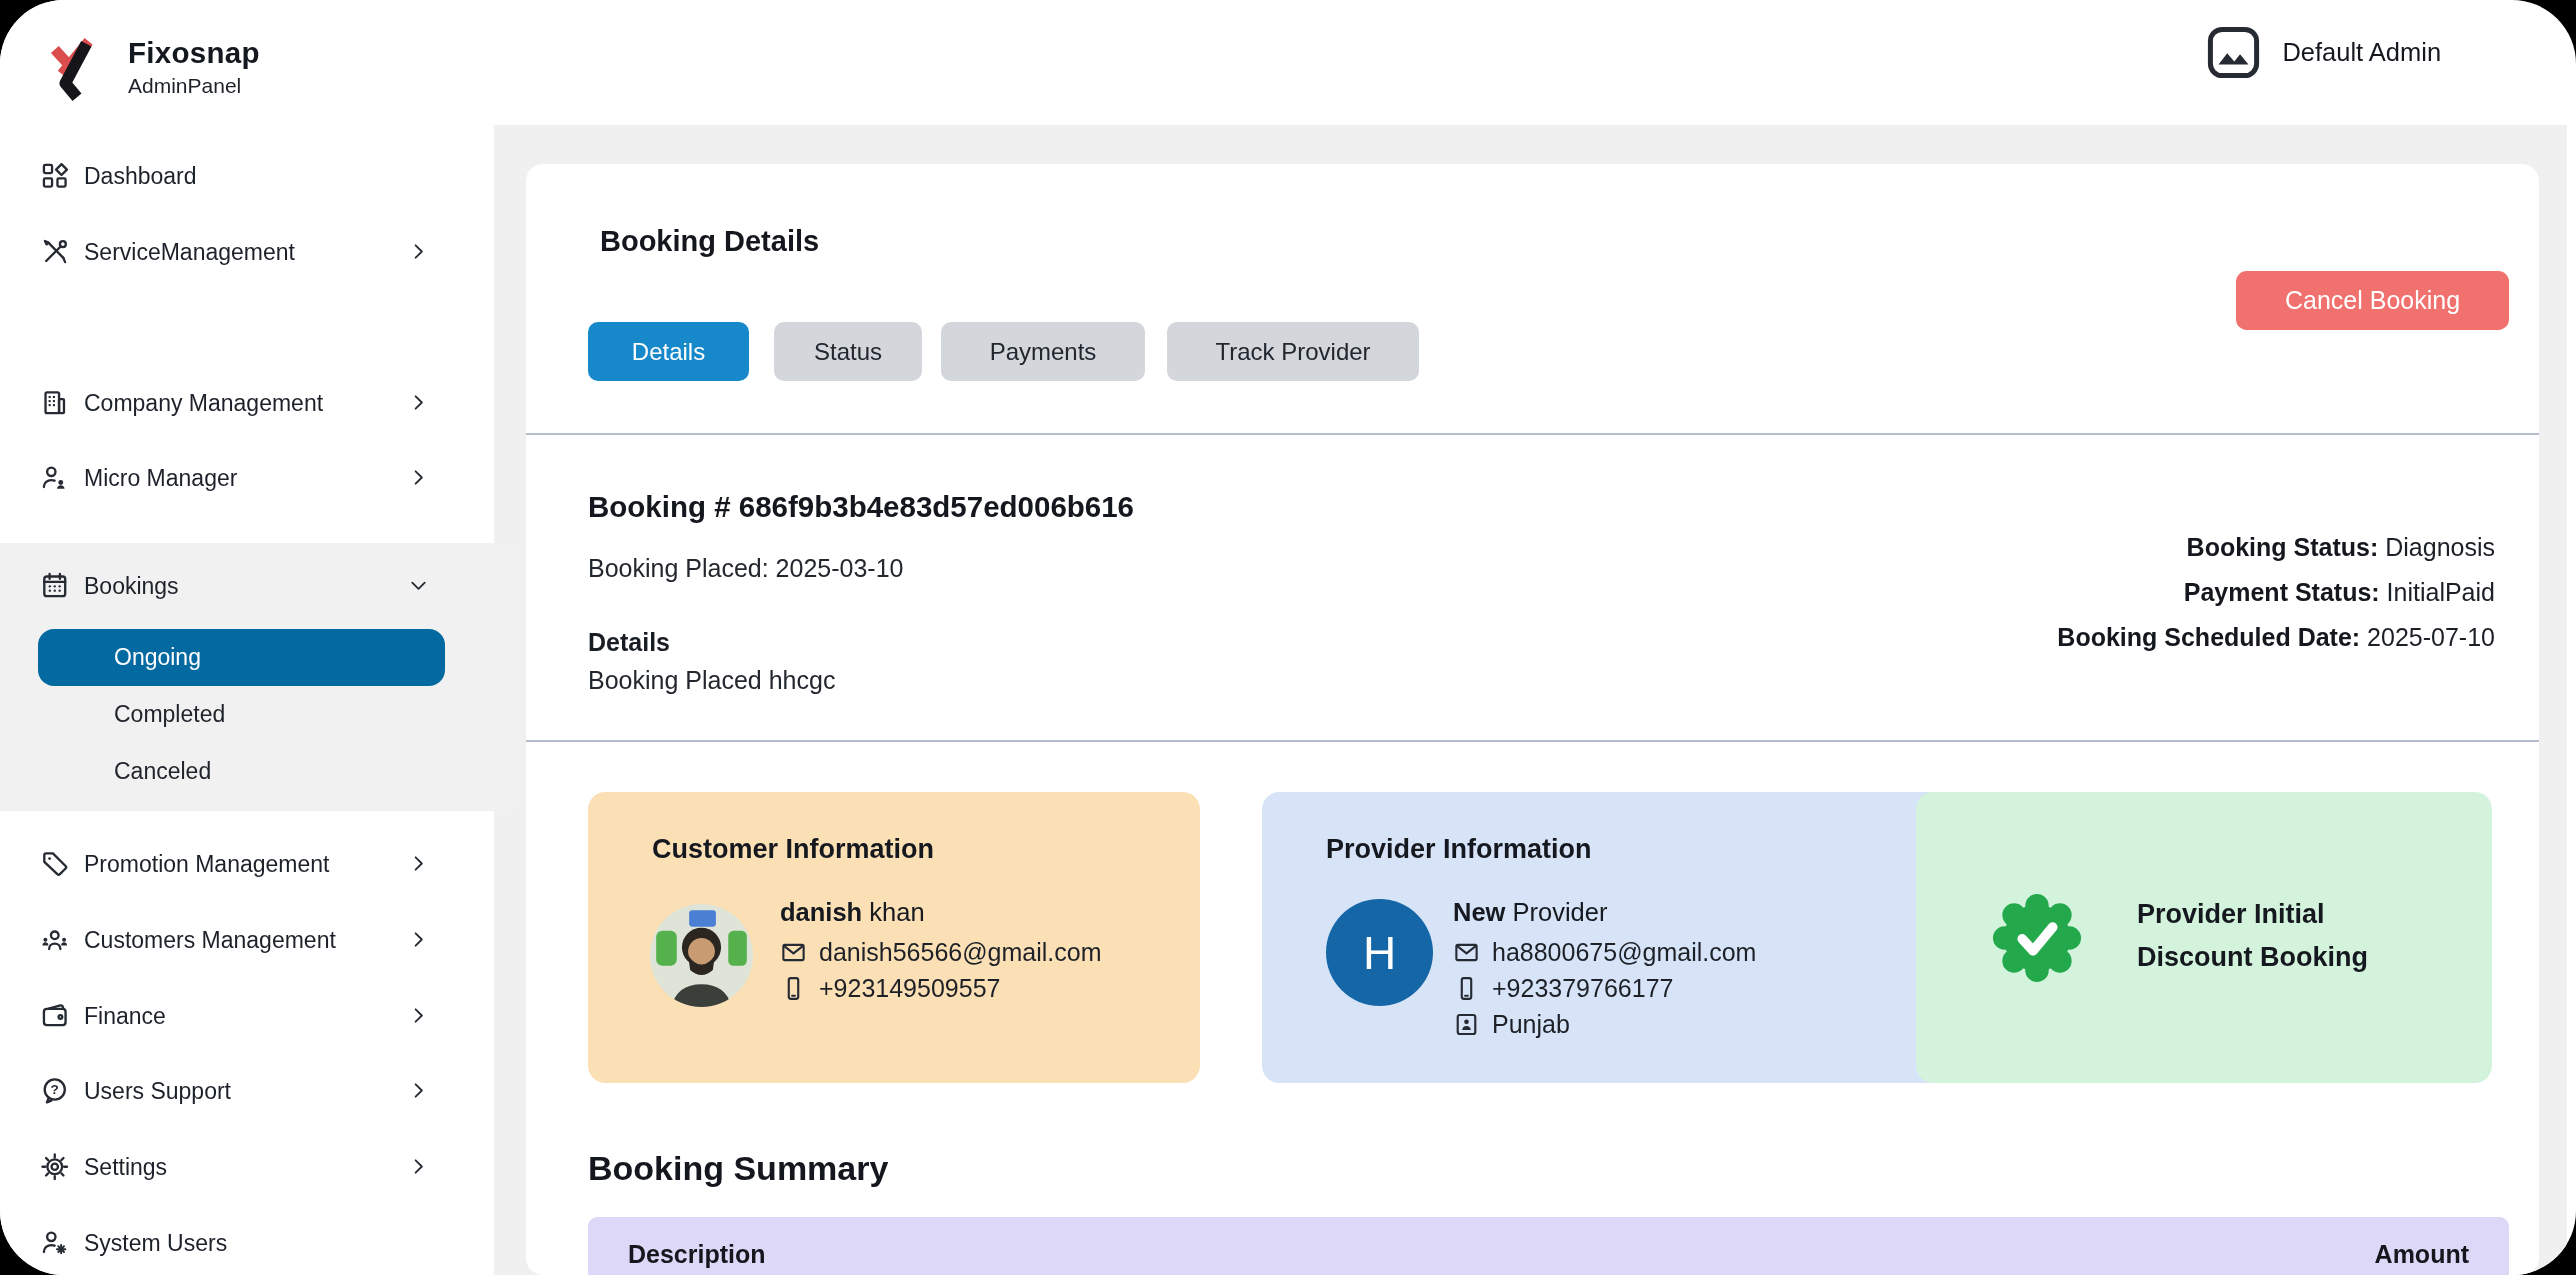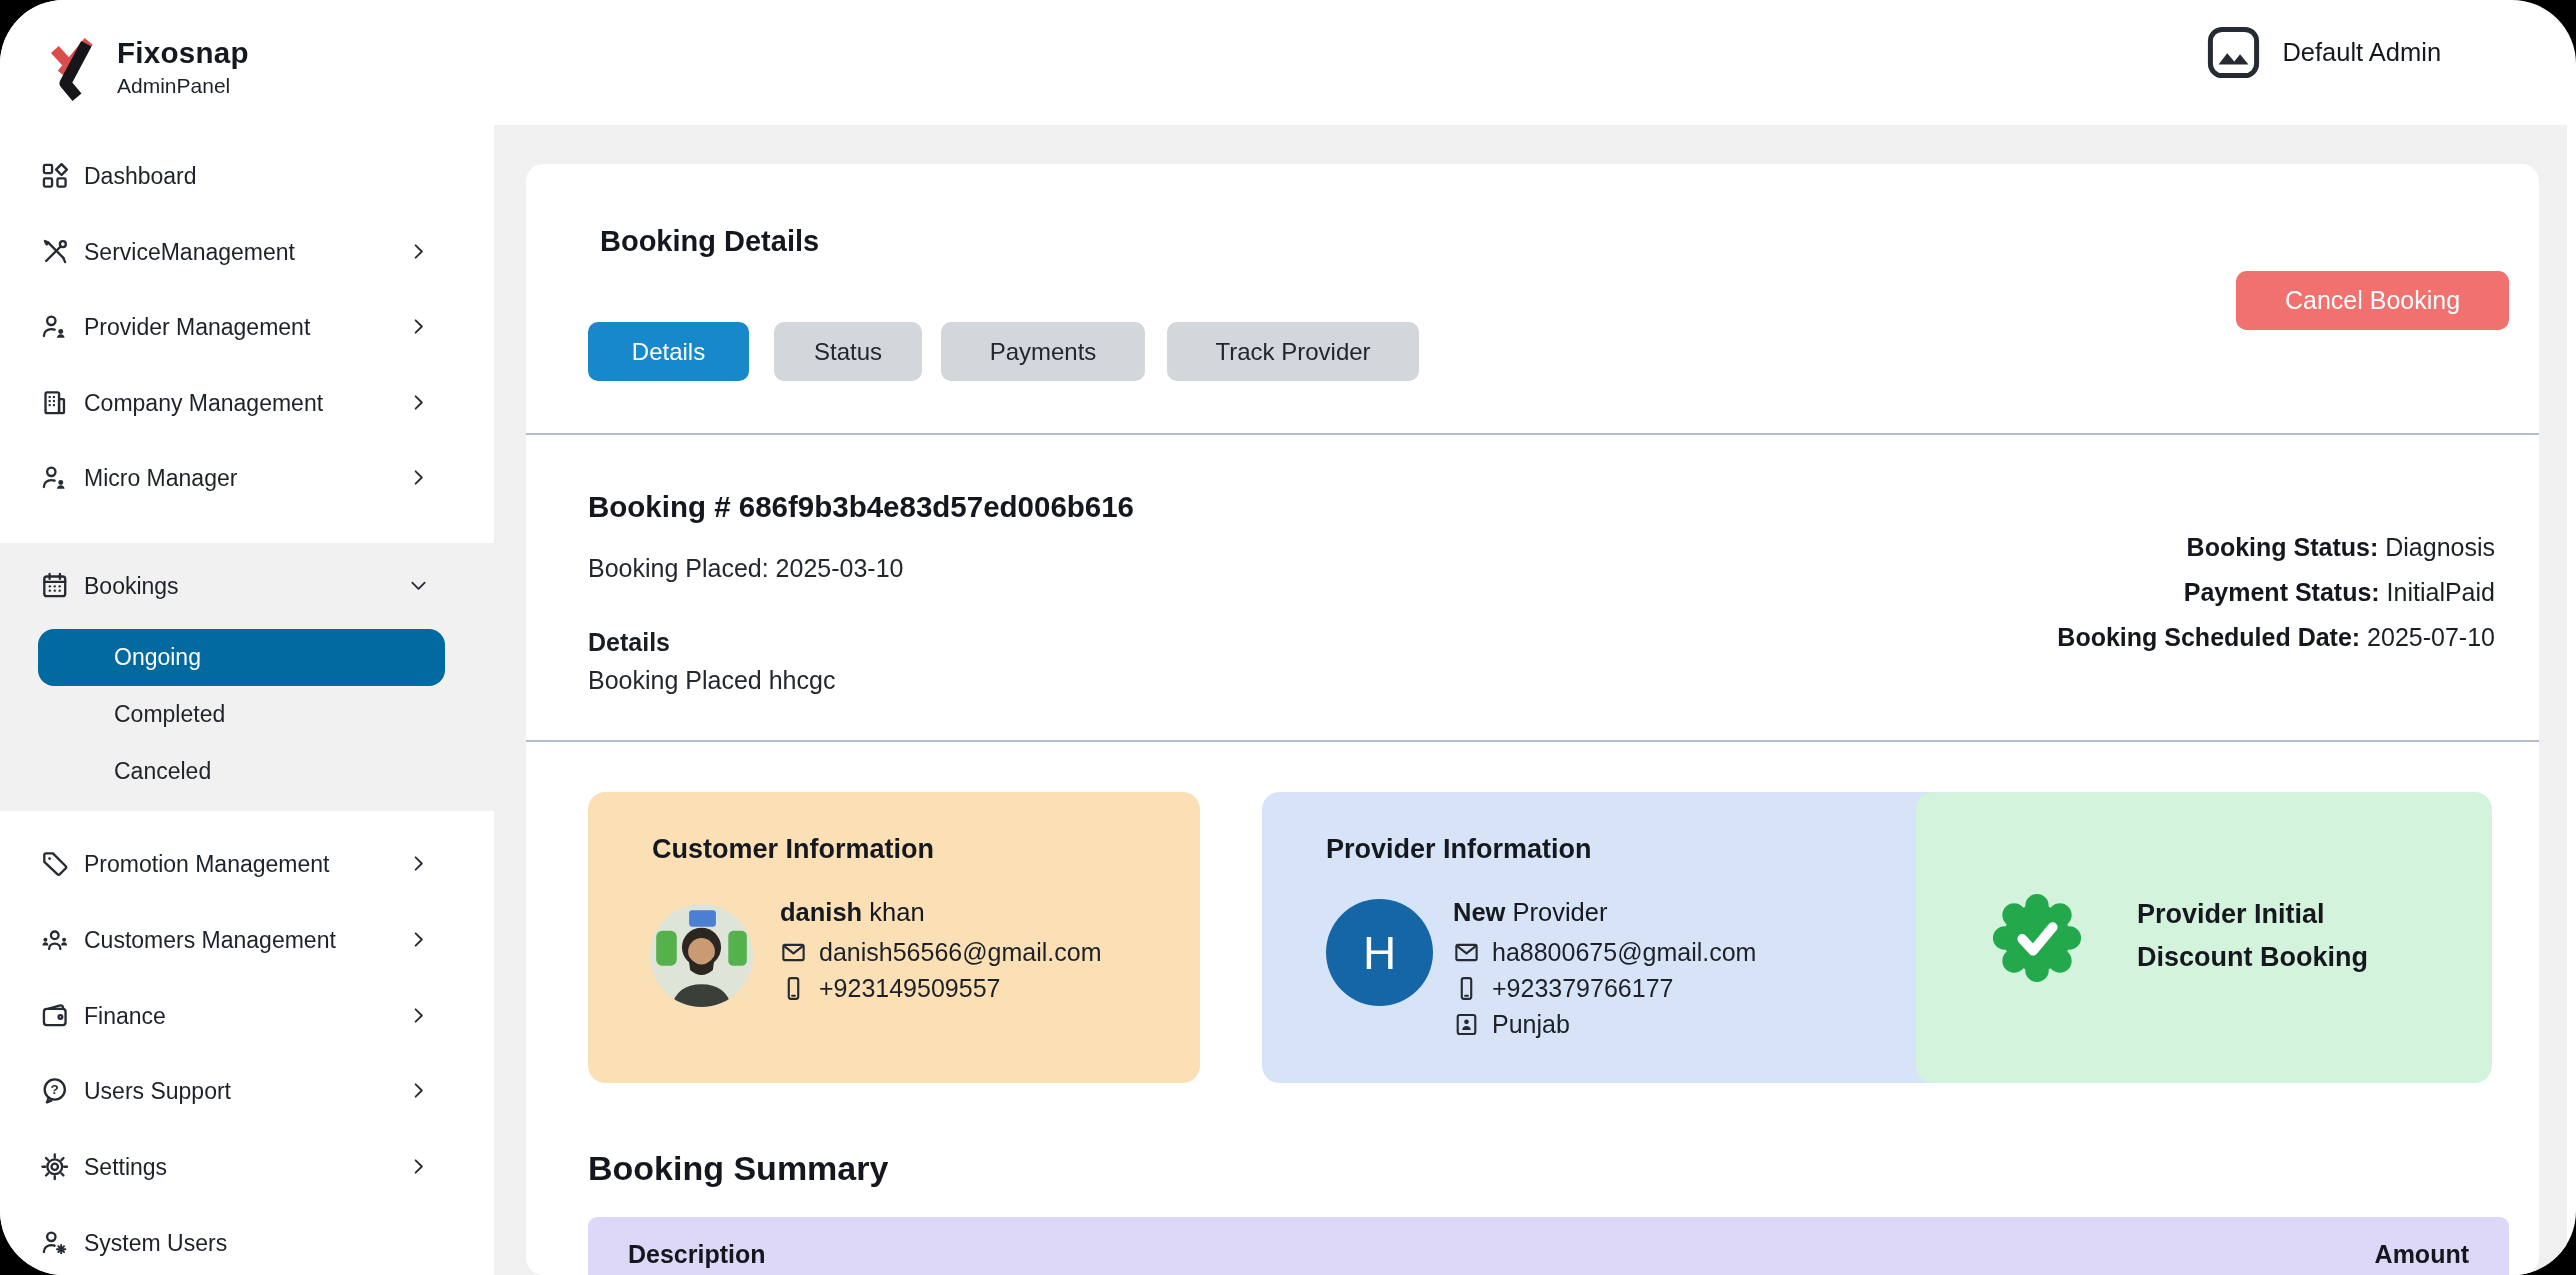--- a/index.html
+++ b/index.html
@@ -5,21 +5,21 @@
   html,body{margin:0;padding:0;background:#000;width:2576px;height:1275px;
     font-family:"Liberation Sans","DejaVu Sans",sans-serif;color:#1d222a;}
   .app{position:absolute;left:0;top:0;width:2576px;height:1275px;background:#fff;
     border-radius:64px;overflow:hidden;}
   svg{display:block;}
   .ic{stroke:#262b33;fill:none;stroke-width:1.9;stroke-linecap:round;stroke-linejoin:round;}
   .icf{fill:#262b33;stroke:none;}
 
   
   .sidebar{position:absolute;left:0;top:0;width:494px;height:1275px;background:#fff;z-index:3;}
-  .logo-row{position:absolute;left:42px;top:32px;display:flex;align-items:center;gap:5px;cursor:pointer;}
+  .logo-row{position:absolute;left:42px;top:32px;display:flex;align-items:center;gap:16px;cursor:pointer;}
   .brand-name{font-size:29.5px;font-weight:700;color:#14181f;letter-spacing:0.3px;}
   .brand-sub{font-size:21px;color:#1d222a;margin-top:4.7px;}
   .nav-item{position:absolute;left:0;width:494px;height:54px;cursor:pointer;}
   .nav-icon{position:absolute;left:40px;top:12px;width:29.5px;height:29.5px;}
   .nav-icon svg{width:29.5px;height:29.5px;}
   .nav-label{position:absolute;left:84px;top:50%;transform:translateY(-50%);font-size:23px;color:#1d222a;white-space:nowrap;}
   .nav-chevron{position:absolute;left:407px;top:15.4px;width:23px;height:23px;}
   .nav-chevron svg{width:23px;height:23px;}
   .bookings-band{position:absolute;left:0;top:543px;width:494px;height:268px;background:#f1f1f2;padding-left:20px;}
   .band-row{position:absolute;left:0;width:494px;height:54px;cursor:pointer;}
@@ -124,36 +124,20 @@
           </svg>
       </span>
       <span class="nav-label">ServiceManagement</span>
       <span class="nav-chevron">
         <svg viewBox="0 0 24 24" class="ic" stroke-width="2.3">
             <polyline points="9,5.5 15.5,12 9,18.5"></polyline>
           </svg>
       </span>
     </div>
 
-    <div class="nav-item" style="top:300px">
-      <span class="nav-icon">
-        <svg viewBox="0 0 24 24" class="ic">
-            <circle cx="9.2" cy="7.2" r="3.4"></circle>
-        <path d="M3.2 19.5 v-0.4 c0-3.1 2.8-5.2 6-5.2 1 0 1.9 .2 2.7 .5"></path>
-        <circle cx="16.9" cy="15.9" r="2" class="icf"></circle>
-            <path d="M13.8 21 c0-1.8 1.4-3 3.1-3 s3.1 1.2 3.1 3 z" class="icf"></path>
-          </svg>
-      </span>
-      <span class="nav-label">Provider Management</span>
-      <span class="nav-chevron">
-        <svg viewBox="0 0 24 24" class="ic" stroke-width="2.3">
-            <polyline points="9,5.5 15.5,12 9,18.5"></polyline>
-          </svg>
-      </span>
-    </div>
 
     <div class="nav-item" style="top:376px">
       <span class="nav-icon">
         <svg viewBox="0 0 24 24" class="ic">
             <rect x="4.5" y="3.5" width="11" height="17" rx="1.2"></rect>
         <rect x="15.5" y="9" width="4" height="11.5" rx="0.8"></rect>
         <rect x="7" y="6.5" width="1.7" height="1.7" class="icf"></rect>
             <rect x="10.5" y="6.5" width="1.7" height="1.7" class="icf"></rect>
         <rect x="7" y="9.8" width="1.7" height="1.7" class="icf"></rect>
             <rect x="10.5" y="9.8" width="1.7" height="1.7" class="icf"></rect>

